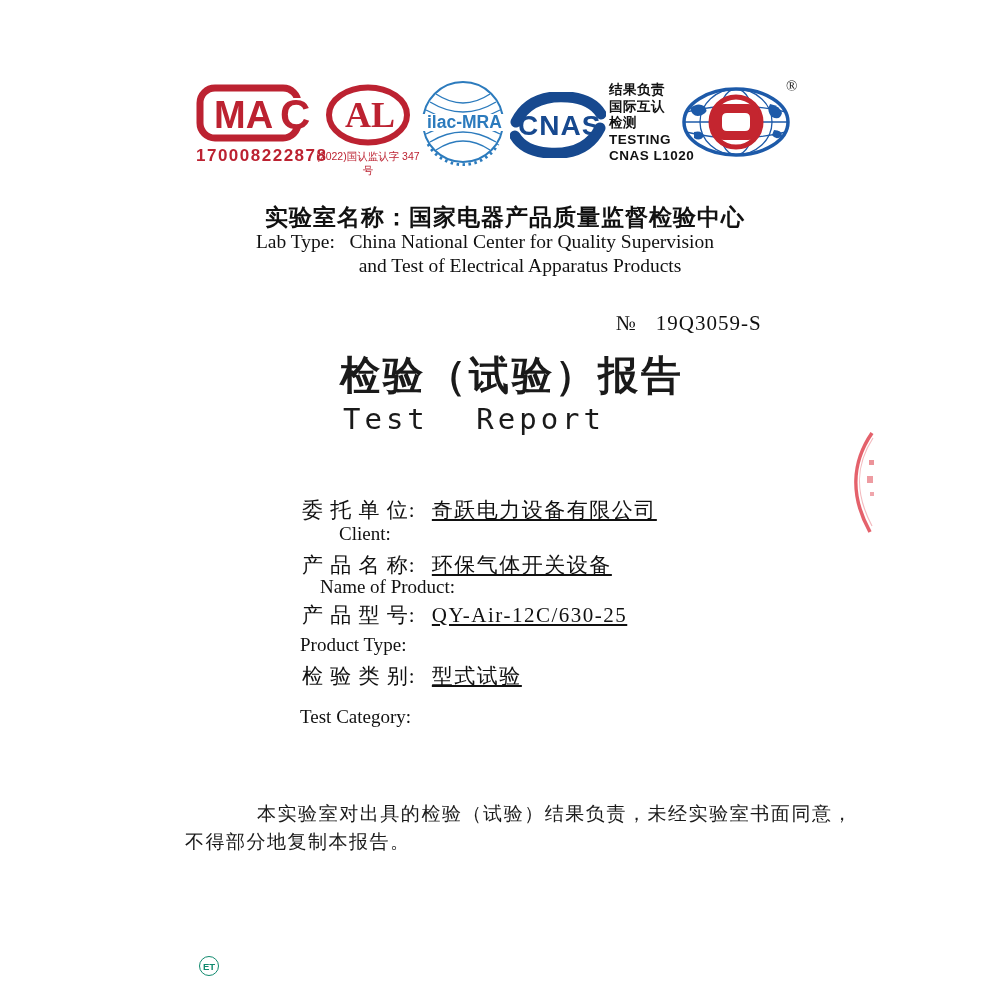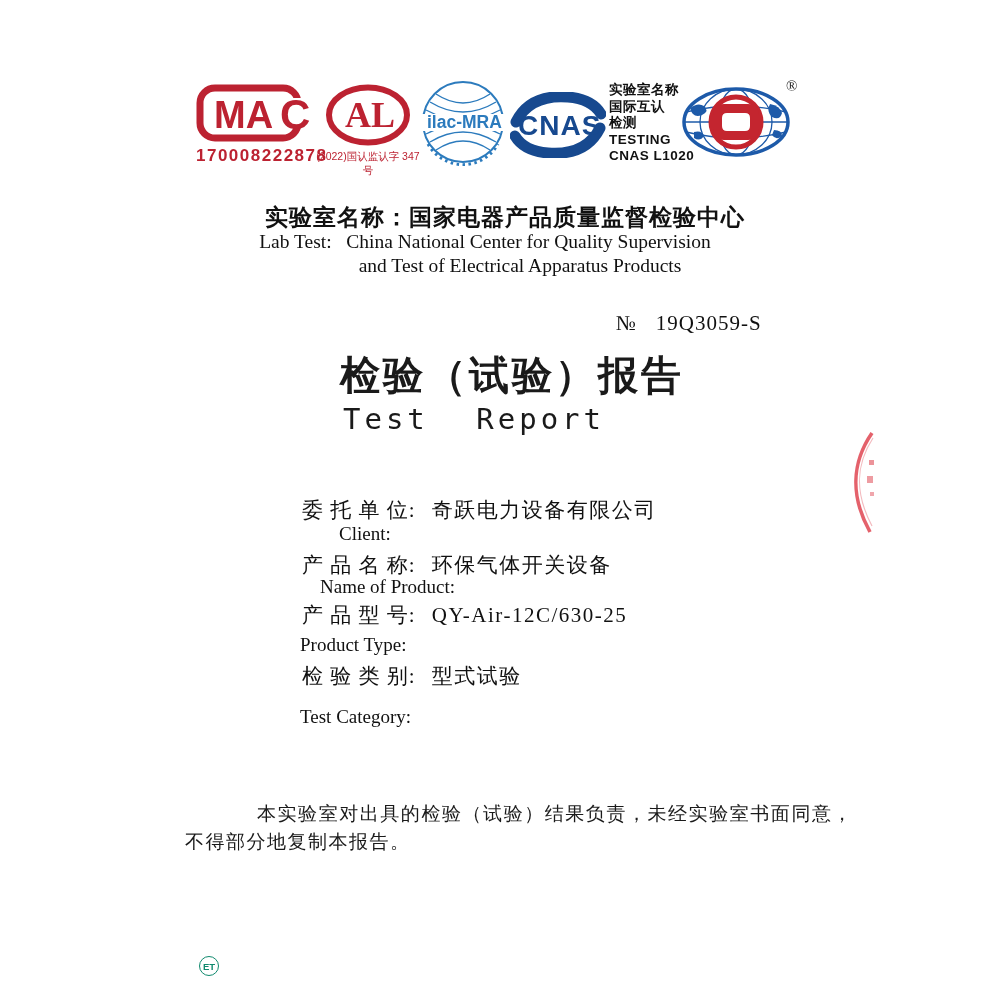--- a/index.html
+++ b/index.html
@@ -71,21 +71,21 @@
     color: #1a1a1a;
   }
 
   
   .field-cn {
     font-size: 21px;
     color: #111;
     letter-spacing: 1px;
     white-space: nowrap;
   }
-  .field-cn .fv { margin-left: 10px; letter-spacing: 1.5px; }
+  .field-cn .fv { margin-left: 10px; letter-spacing: 1.5px; text-decoration: underline; }
   .field-en { font-size: 19px; color: #111; white-space: nowrap; }
 
   
   .stmt-cn {
     width: 668px;
     font-size: 19px;
     line-height: 28px;
     color: #1a1a1a;
     text-indent: 72px;
     letter-spacing: 1.5px;
@@ -153,21 +153,21 @@
 
   <div class="abs" style="left:510px; top:92px;">
     <svg width="96" height="66" viewBox="0 0 96 66">
       <path d="M6,30 Q20,2 58,5 Q82,7 91,22" fill="none" stroke="#17498f" stroke-width="11" stroke-linecap="round"></path>
       <path d="M90,36 Q76,64 38,61 Q14,59 5,44" fill="none" stroke="#17498f" stroke-width="11" stroke-linecap="round"></path>
       <text x="8" y="43" font-family="Liberation Sans, sans-serif" font-size="28" font-weight="bold" fill="#17498f" letter-spacing="1">CNAS</text>
     </svg>
   </div>
 
   <div class="abs acc-block" style="left:609px; top:82px;">
-    <div>实验室名称</div>
+    <div>结果负责</div>
     <div>国际互认</div>
     <div>检测</div>
     <div>TESTING</div>
     <div>CNAS L1020</div>
   </div>
 
   <div class="abs" style="left:682px; top:86px;">
     <svg width="112" height="72" viewBox="0 0 112 72">
       <ellipse cx="54" cy="36" rx="52" ry="33" fill="none" stroke="#1d5aa9" stroke-width="3.5"></ellipse>
       <ellipse cx="54" cy="36" rx="36" ry="33" fill="none" stroke="#1d5aa9" stroke-width="1.3"></ellipse>
@@ -183,21 +183,21 @@
       <path d="M50,18 L42,18 Q31,18 31,29 L31,43 Q31,54 42,54 L50,54 L50,45 L45,45 Q40,45 40,40 L40,32 Q40,27 45,27 L50,27 Z" fill="#c4252f"></path>
       <path d="M58,18 L66,18 Q77,18 77,29 L77,43 Q77,54 66,54 L58,54 L58,45 L63,45 Q68,45 68,40 L68,32 Q68,27 63,27 L58,27 Z" fill="#c4252f"></path>
       <rect x="50" y="18" width="8" height="9" fill="#c4252f"></rect>
       <rect x="50" y="45" width="8" height="9" fill="#c4252f"></rect>
     </svg>
     <span class="abs registered-mark" style="left:104px; top:-8px;">®</span>
   </div>
 
   <div class="abs lab-cn" style="left:5px; top:202px;">实验室名称：国家电器产品质量监督检验中心</div>
   <div class="abs lab-en" style="left:-15px; top:231px;">
-    <span>Lab Test:</span>&nbsp;&nbsp;
+    <span>Lab Type:</span>&nbsp;&nbsp;
     <span>China National Center for Quality Supervision</span>
   </div>
   <div class="abs lab-en" style="left:20px; top:255px;">and Test of Electrical Apparatus Products</div>
 
   <div class="abs report-no" style="left:616px; top:311px;">
     <span>№</span>&nbsp;&nbsp;
     <span>19Q3059-S</span>
   </div>
 
   <div class="abs title-cn" style="left:12px; top:348px;">检验（试验）报告</div>

